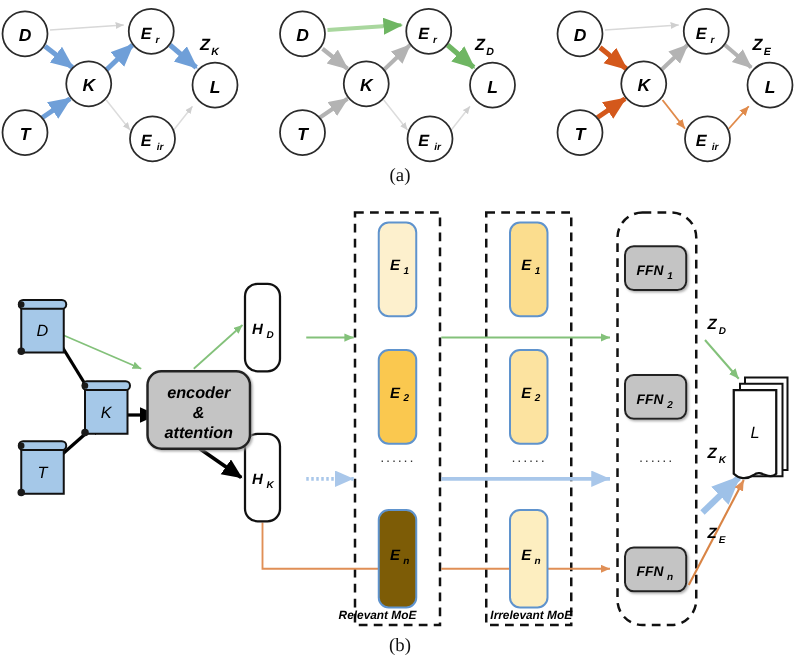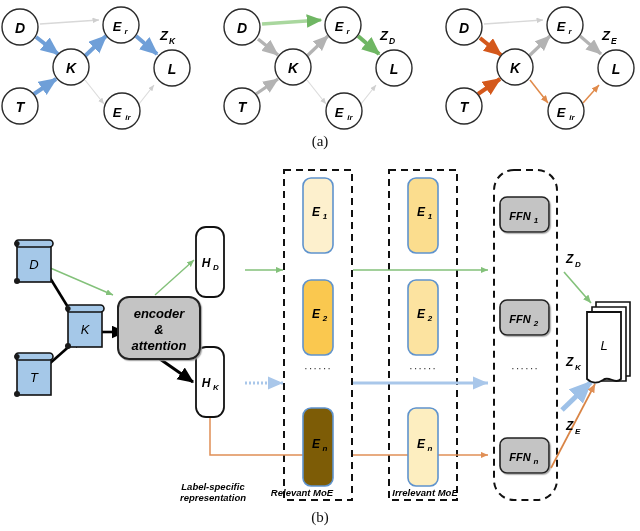--- a/index.html
+++ b/index.html
@@ -264,24 +264,20 @@
 
   <g>
     <rect x="17" y="208" width="34" height="37" fill="#a5c8e8" stroke="#111" stroke-width="1.6"></rect>
     <rect x="15" y="203" width="38" height="7" rx="3.5" fill="#a5c8e8" stroke="#111" stroke-width="1.6"></rect>
     <circle cx="17" cy="206.5" r="2.6" fill="#1a1a1a"></circle>
     <circle cx="17" cy="244" r="3" fill="#1a1a1a"></circle>
     <text x="34" y="232" text-anchor="middle" font-size="13" font-style="italic">T</text>
   </g>
 </svg>
 
-<div class="sublabel" style="left:170px;top:481px;width:86px;">
-  <span>Label-specific</span><br>
-  <span>representation</span>
+
+<div class="sublabel" style="left:252px;top:487px;width:100px;">Relevant MoE</div>
+
+<div class="sublabel" style="left:373px;top:487px;width:104px;font-style:italic;">Irrelevant MoE</div>
+
+<div class="cap" style="left:0;top:509px;width:640px;text-align:center;">(b)</div>
+
 </div>
 
-<div class="sublabel" style="left:252px;top:487px;width:100px;">Relevant MoE</div>
-
-<div class="sublabel" style="left:373px;top:487px;width:104px;font-style:italic;">Irrelevant MoE</div>
-
-<div class="cap" style="left:0;top:509px;width:640px;text-align:center;">(b)</div>
-
-</div>
-
 </body></html>

